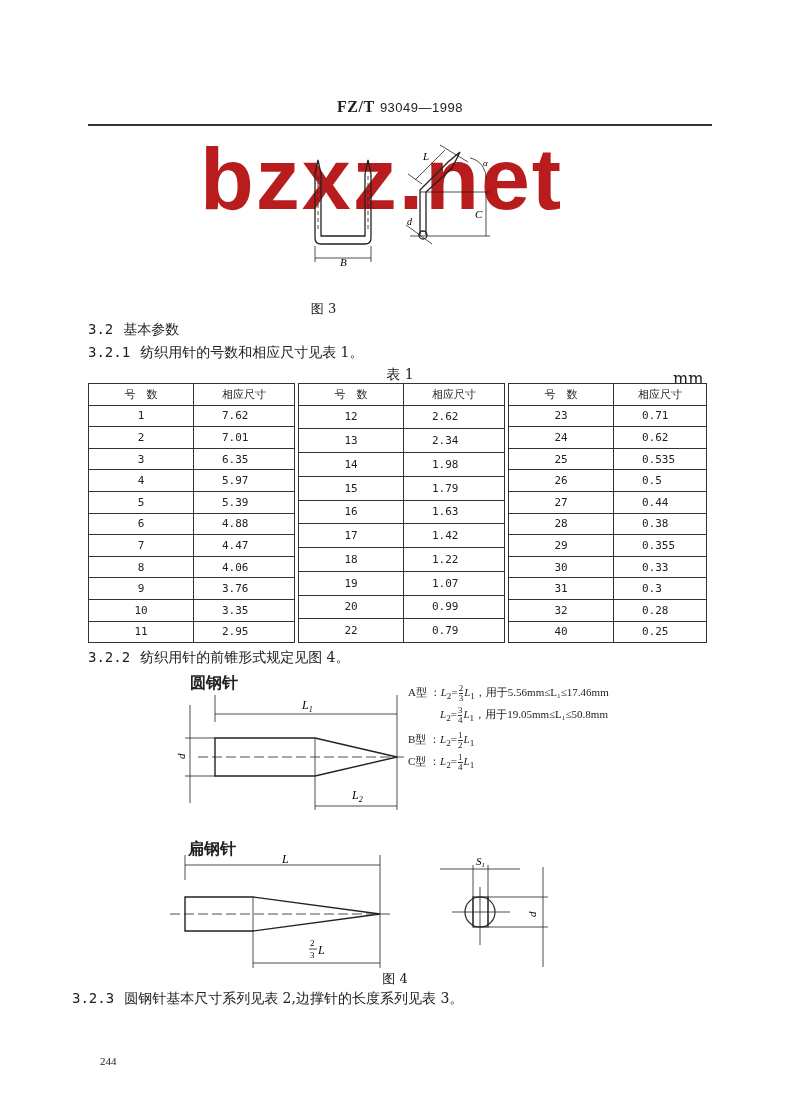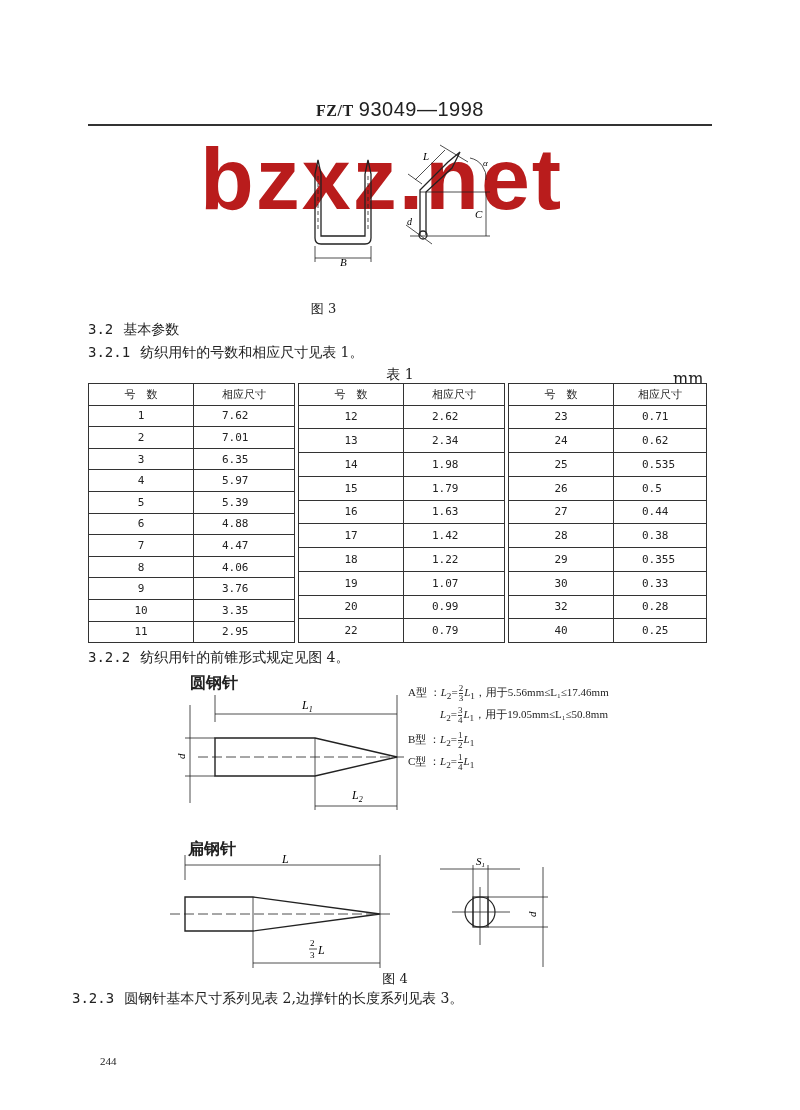--- a/index.html
+++ b/index.html
@@ -5,21 +5,21 @@
     html, body { margin: 0; padding: 0; }
     body {
       width: 800px; height: 1110px; background: #ffffff; position: relative;
       overflow: hidden; font-family: "DejaVu Serif", serif; color: #222;
     }
     .abs { position: absolute; }
     .header-code {
       left: 0; width: 800px; top: 98px; text-align: center; font-size: 15px; letter-spacing: 0.5px;
     }
     .header-code .fz { font-family: "Liberation Serif", serif; font-weight: bold; font-size: 16px; }
-    .header-code .num { font-family: "Liberation Sans", sans-serif; font-size: 20px; }
+    .header-code .num { font-family: "Liberation Sans", sans-serif; font-size: 13px; }
     .header-rule { left: 88px; width: 624px; top: 124px; height: 2px; background: #333; }
     .watermark {
       left: 200px; top: 128px; font-family: "Liberation Sans", sans-serif; font-weight: bold;
       font-size: 88px; color: #b91c1c; letter-spacing: 2px; z-index: 0;
     }
     svg.fig { position: absolute; z-index: 1; }
     .caption { font-size: 13px; text-align: center; }
     .section { font-size: 14px; left: 88px; }
     .section .no { font-family: "DejaVu Sans Mono", monospace; margin-right: 10px; }
     .table-title { left: 0; width: 800px; top: 366px; text-align: center; font-size: 14px; }
@@ -230,20 +230,24 @@
           <td>28</td>
           <td class="v">0.38</td>
         </tr>
       <tr>
           <td>29</td>
           <td class="v">0.355</td>
         </tr>
       <tr>
           <td>30</td>
           <td class="v">0.33</td>
+        </tr>
+      <tr>
+          <td>31</td>
+          <td class="v">0.3</td>
         </tr>
       <tr>
           <td>32</td>
           <td class="v">0.28</td>
         </tr>
       <tr>
           <td>40</td>
           <td class="v">0.25</td>
         </tr>
     </tbody>

